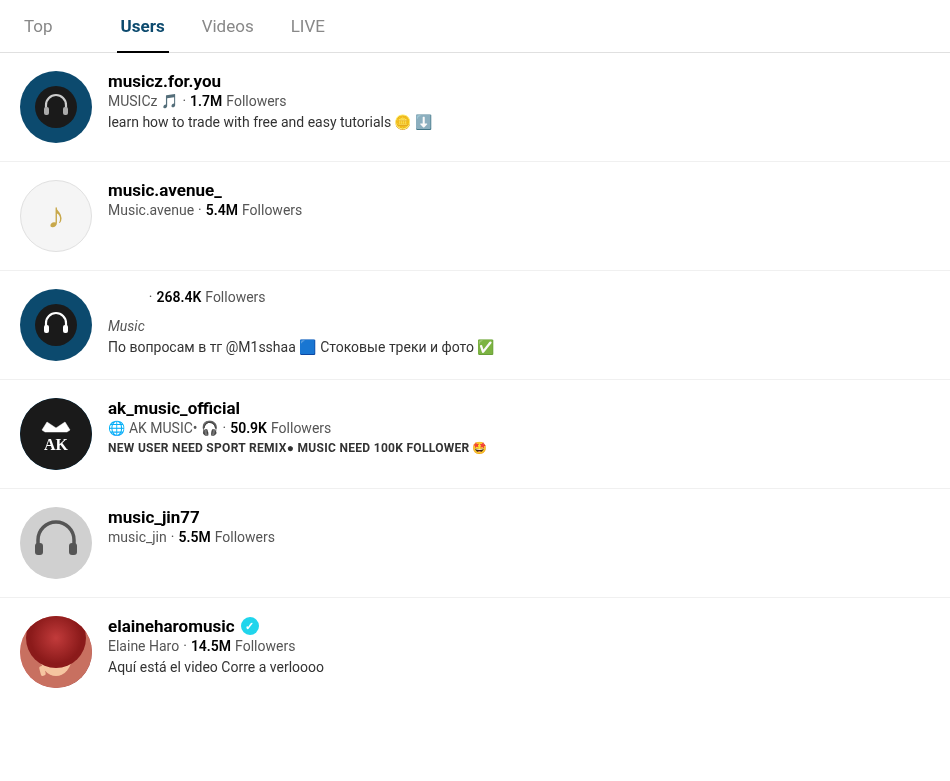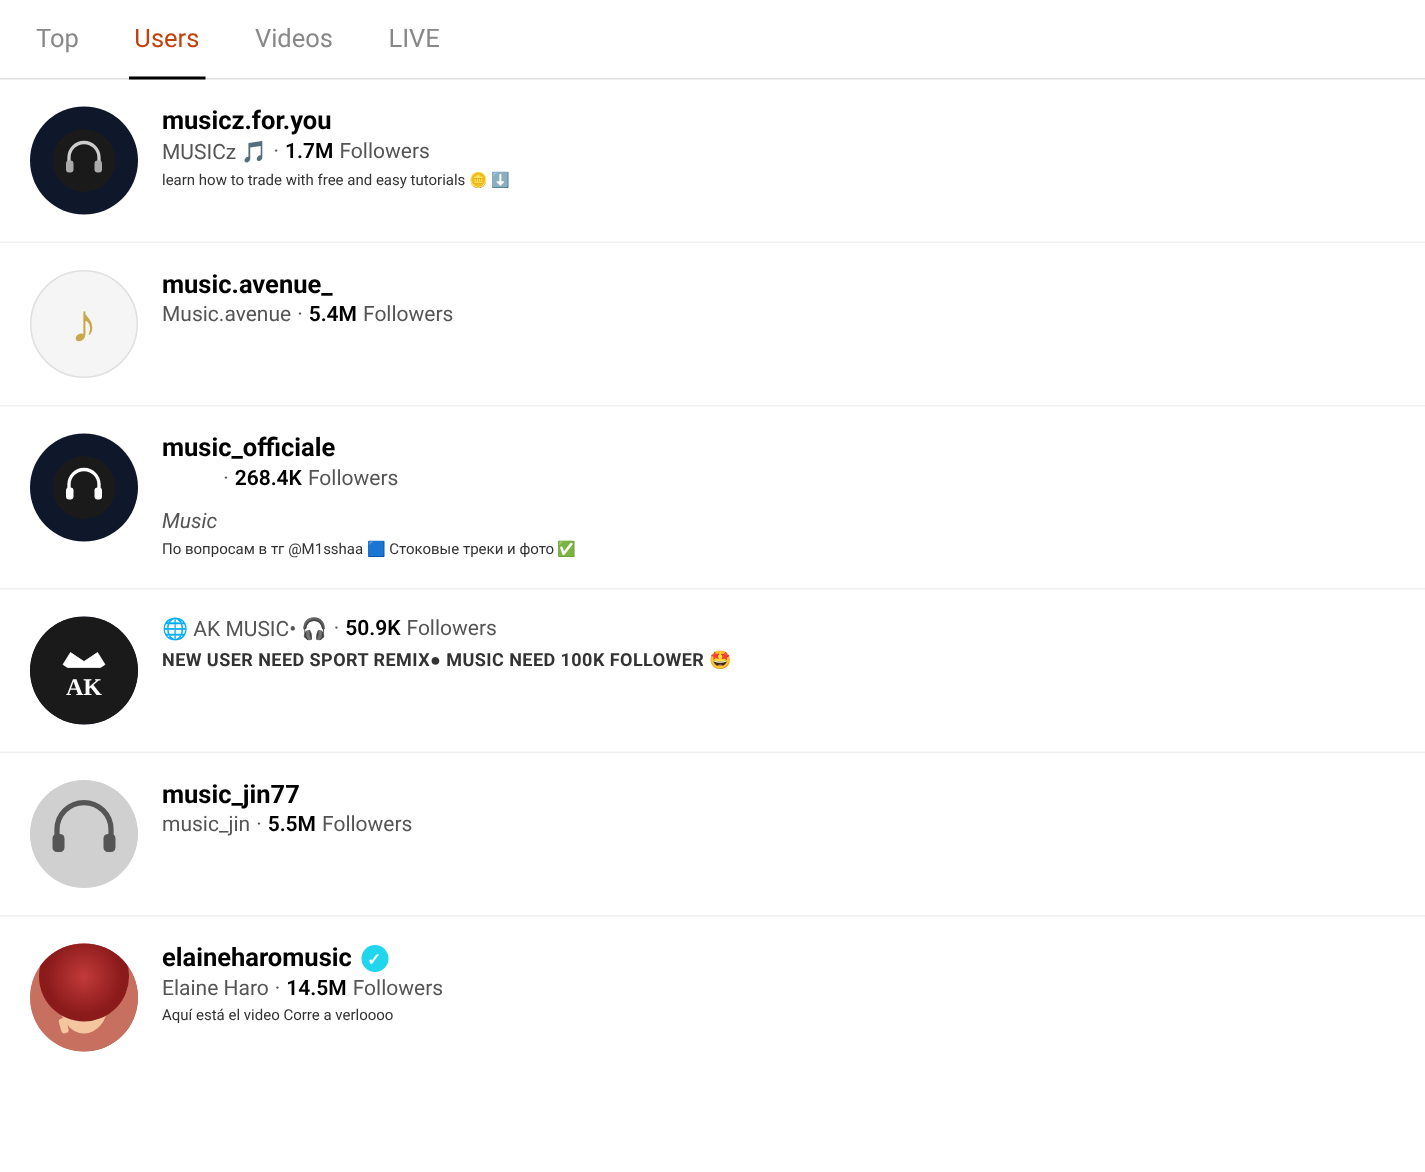--- a/index.html
+++ b/index.html
@@ -21,22 +21,23 @@
     }
     .nav-tab {
       padding: 16px 4px;
       font-size: 17px;
       color: #888;
       cursor: pointer;
       position: relative;
       text-decoration: none;
     }
     .nav-tab.active {
-      color: #c2410c;
-      font-weight: 400;
+      color: #0c4a6e;
+      font-weight: 700;
+      margin-left: 31px;
     }
     .nav-tab.active::after {
       content: '';
       position: absolute;
       bottom: -1px;
       left: 0;
       right: 0;
       height: 2px;
       background: #000;
     }
@@ -62,21 +63,21 @@
       height: 72px;
       border-radius: 50%;
       flex-shrink: 0;
       overflow: hidden;
       display: flex;
       align-items: center;
       justify-content: center;
       font-size: 28px;
     }
     .avatar-black {
-      background: #0f172a;
+      background: #0c4a6e;
       color: #fff;
     }
     .avatar-white {
       background: #f5f5f5;
       border: 1px solid #e0e0e0;
     }
     .avatar-gray {
       background: #e0e0e0;
     }
 
@@ -111,21 +112,21 @@
       margin-bottom: 4px;
       display: flex;
       align-items: flex-start;
       gap: 4px;
     }
     .followers-count {
       color: #000;
       font-weight: 600;
     }
     .user-bio {
-      font-size: 10px;
+      font-size: 14px;
       color: #333;
       line-height: 1.4;
     }
     .bio-bold {
       font-weight: 700;
       font-size: 12px;
       letter-spacing: 0.3px;
     }
 
     
@@ -219,23 +220,20 @@
   <div class="user-item">
     <div class="avatar avatar-black">
       <svg class="headphones-icon" viewBox="0 0 42 42" fill="none" xmlns="http://www.w3.org/2000/svg">
         <circle cx="21" cy="21" r="21" fill="#1a1a1a"></circle>
         <path d="M11 22v-3a10 10 0 0 1 20 0v3" stroke="#fff" stroke-width="2.2" fill="none" stroke-linecap="round"></path>
         <rect x="9" y="21" width="5" height="8" rx="2" fill="#fff"></rect>
         <rect x="28" y="21" width="5" height="8" rx="2" fill="#fff"></rect>
       </svg>
     </div>
     <div class="user-info">
-      <div class="user-name">
-        <span>music_officiale</span>
-      </div>
       <div class="user-meta">
         <span style="font-style:italic;margin-top:29px;">Music</span>
         <span>·</span>
         <span class="followers-count">268.4K</span>
         <span>Followers</span>
       </div>
       <div class="user-bio">По вопросам в тг @M1sshaa 🟦 Стоковые треки и фото ✅</div>
     </div>
   </div>
 
@@ -243,20 +241,23 @@
     <div class="avatar avatar-black">
       <svg viewBox="0 0 72 72" width="72" height="72" xmlns="http://www.w3.org/2000/svg">
         <circle cx="36" cy="36" r="36" fill="#1a1a1a"></circle>
 
         <path d="M22 32 l5-8 l9 6 l9-6 l5 8 l-3 2 H25 Z" fill="#fff" stroke="#fff" stroke-width="0.5"></path>
 
         <text x="36" y="52" text-anchor="middle" font-size="16" font-weight="bold" fill="#fff" font-family="serif">AK</text>
       </svg>
     </div>
     <div class="user-info">
+      <div class="user-name">
+        <span>ak_music_official</span>
+      </div>
       <div class="user-meta">
         <span>🌐 AK MUSIC• 🎧</span>
         <span>·</span>
         <span class="followers-count">50.9K</span>
         <span>Followers</span>
       </div>
       <div class="user-bio bio-bold">NEW USER NEED SPORT REMIX● MUSIC NEED 100K FOLLOWER 🤩</div>
     </div>
   </div>
 

